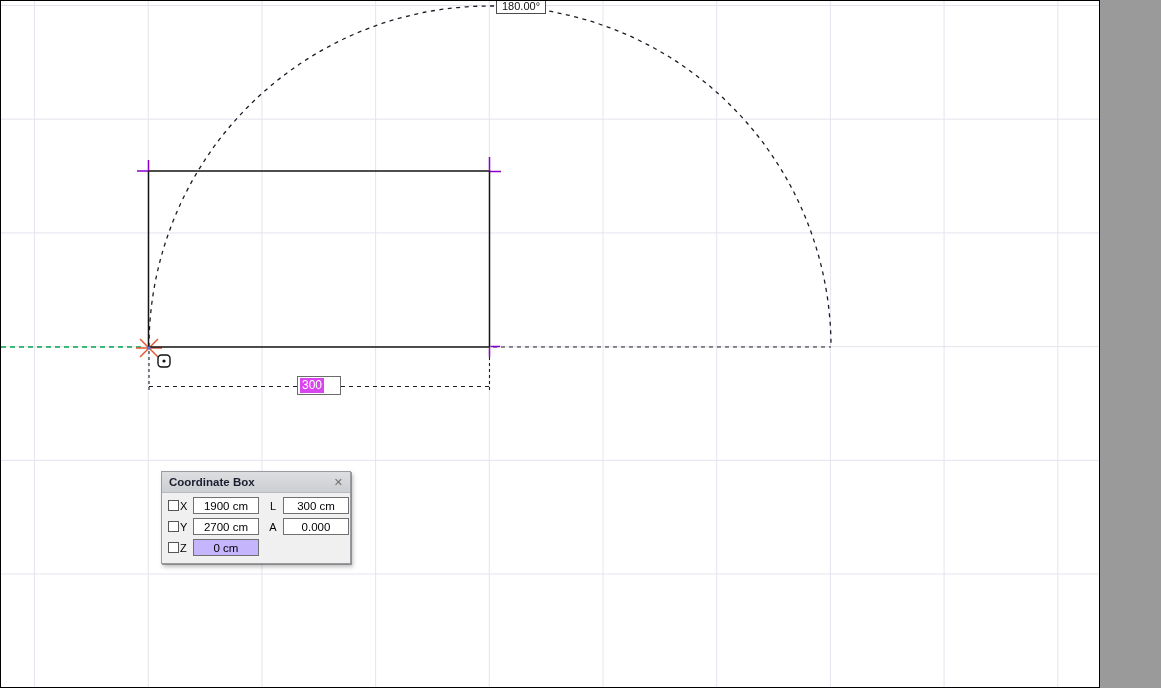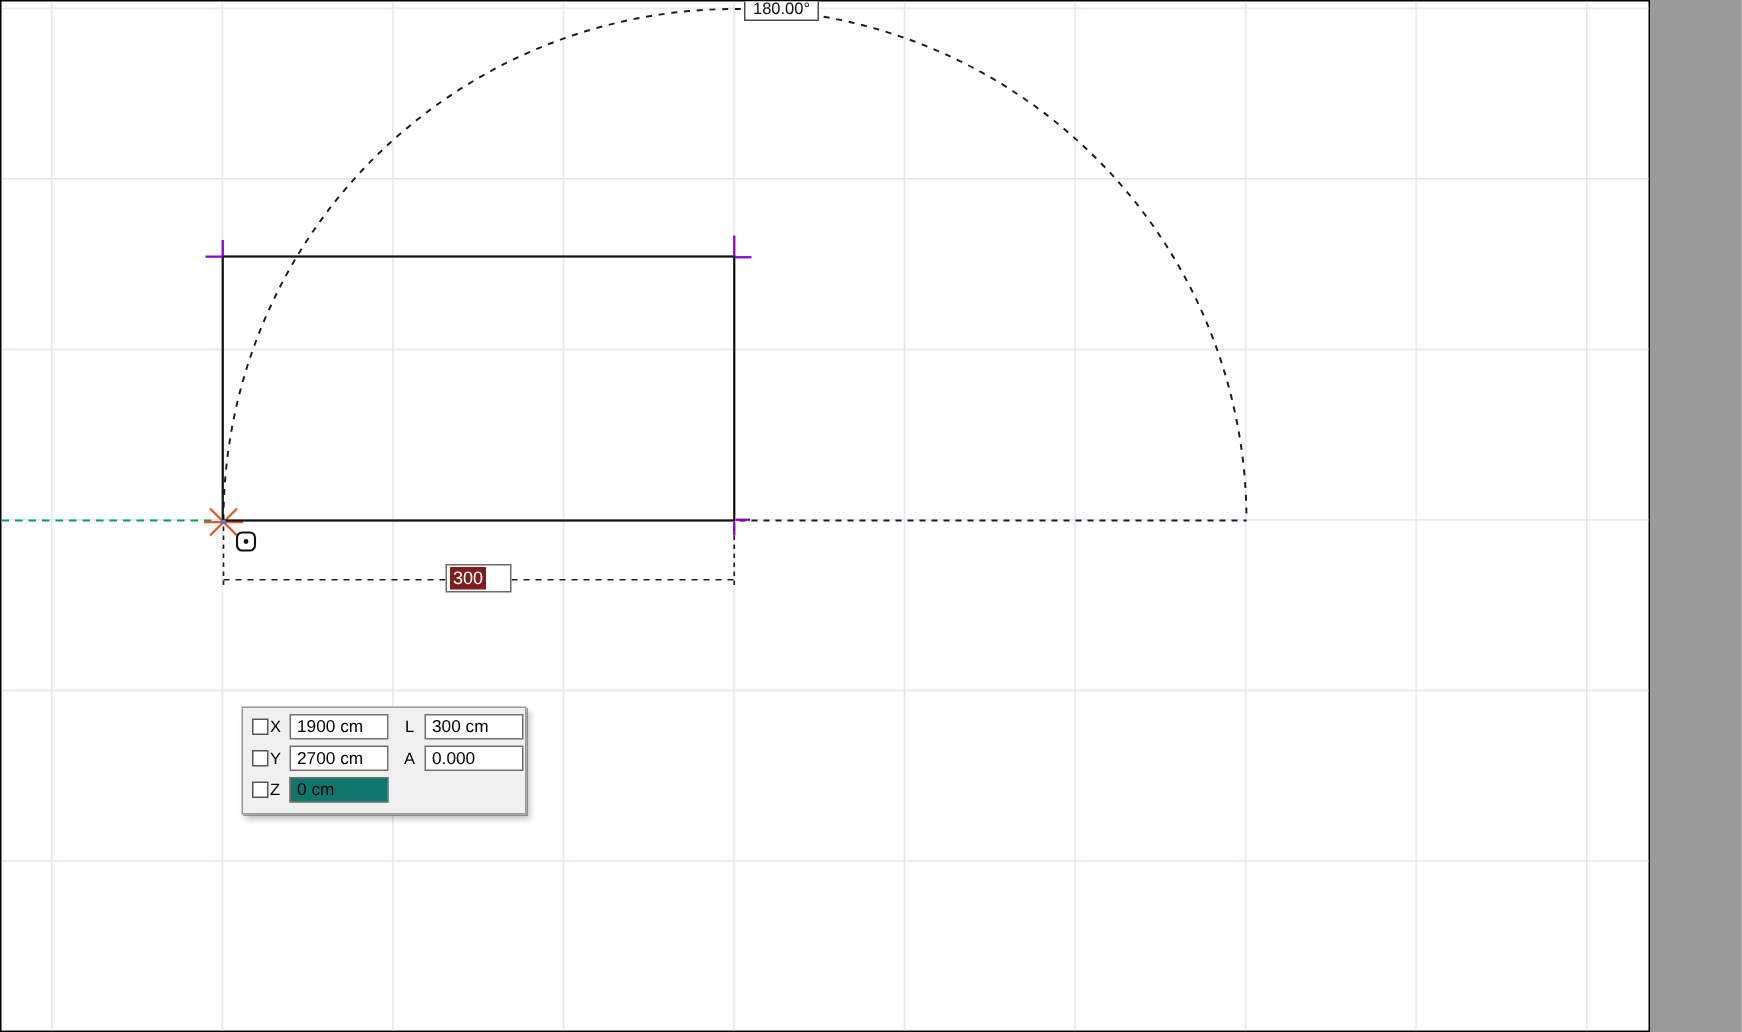--- a/index.html
+++ b/index.html
@@ -17,21 +17,21 @@
     font-size:11px; color:#111; line-height:24px; white-space:nowrap; z-index:5;
   }
 
   
   .tracker {
     position:absolute; left:296px; top:375px; width:44px; height:19px; box-sizing:border-box;
     background:#fff; border:1px solid #6b6b6b; z-index:5; line-height:17px; font-size:12px;
   }
   .tracker .sel {
     display:inline-block; margin-left:2px; padding:0 2px; line-height:15px;
-    background:#7f1d1d; color:#fff;text-align:right;
+    background:#d946ef; color:#fff;text-align:right;
   }
 
   
   .palette {
     position:absolute; left:160px; top:470px; width:190px; box-sizing:border-box;
     background:#f0f0f0; border:1px solid #989ba0;
     box-shadow:1px 1px 0 rgba(90,90,90,.55), 2px 3px 4px rgba(0,0,0,.25);
     font-size:11px; z-index:6;
   }
   .palette-title {
@@ -44,23 +44,23 @@
   .palette-body { padding:2px 0 5px 6px; }
   .prow { display:flex; align-items:center; height:21px; }
   .cb {
     appearance:none; -webkit-appearance:none; width:11px; height:11px;
     border:1px solid #555; background:#fff; margin:0; flex:0 0 auto;
   }
   .axis { width:13px; margin-left:1px; color:#000; }
   .field {
     width:66px; height:17px; box-sizing:border-box; border:1px solid #707070;
     background:#fff; color:#000; font-family:inherit; font-size:11.5px;
-    padding:4px 4px; margin:0;
+    padding:4px 4px; margin:0;text-align:center;
   }
-  .field.disabled { background:#0f766e; }
+  .field.disabled { background:#c4b5fd; }
   .lbl2 { width:16px; text-align:center; margin-left:6px; color:#000; }
   .field2 { margin-left:2px; }
 </style>
 </head>
 <body>
 
 <div class="canvas">
 
   <svg width="1161" height="688" viewBox="0 0 1161 688">
     <defs>
@@ -112,20 +112,24 @@
 
   <div class="angle-label">
     <span>180.00°</span>
   </div>
 
   <div class="tracker">
     <span class="sel">300</span>
   </div>
 
   <div class="palette">
+    <div class="palette-title">
+      <span class="t">Coordinate Box</span>
+      <span class="close-btn">✕</span>
+    </div>
     <div class="palette-body">
 
       <div class="prow">
         <input type="checkbox" class="cb" style="">
         <span class="axis">X</span>
         <input class="field" value="1900 cm" style="">
         <span class="lbl2">L</span>
         <input class="field field2" value="300 cm" style="">
       </div>
 

